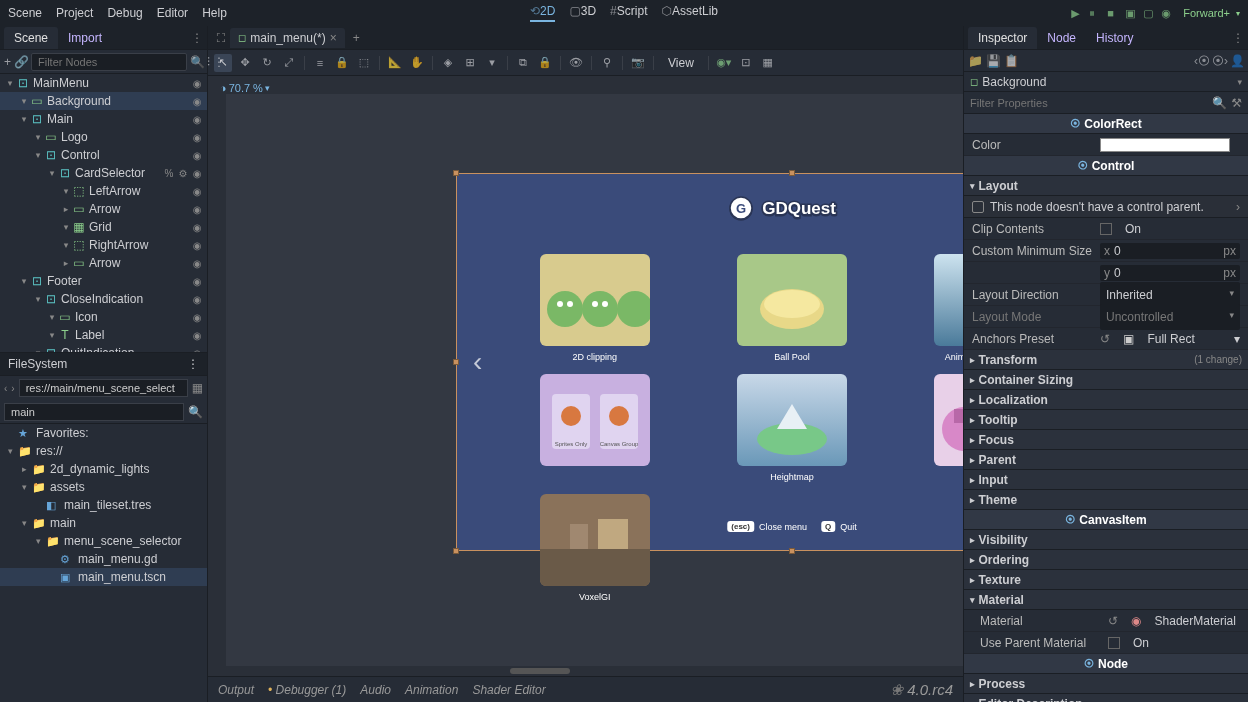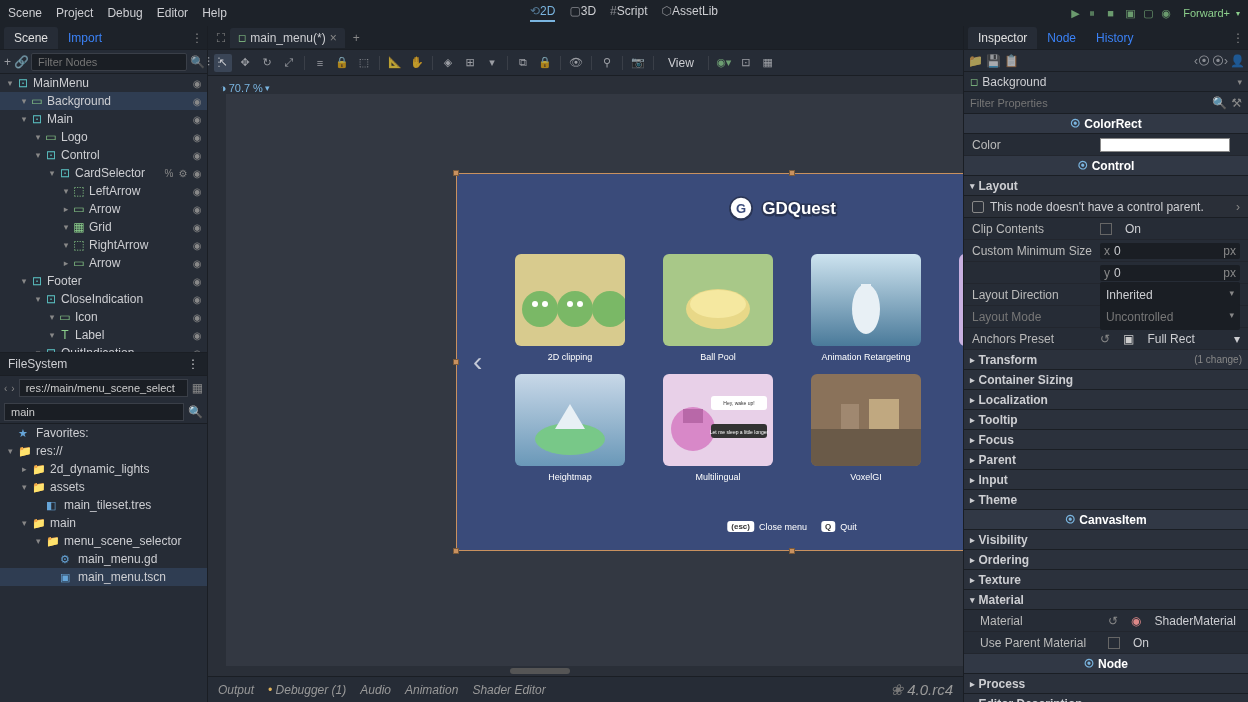--- a/index.html
+++ b/index.html
@@ -15,21 +15,21 @@
 .menubar .right .ico { width: 12px; height: 12px; display:inline-block; opacity:.7;}
 
 
 .columns { display: flex; height: calc(702px - 26px); }
 .col-left { width: 208px; background: #262c36; display: flex; flex-direction: column; border-right: 1px solid #1a1e24;}
 .col-center { flex: 1; background: #262c36; display: flex; flex-direction: column;}
 .col-right { width: 285px; background: #262c36; border-left: 1px solid #1a1e24; overflow-y:auto;}
 
 
 .dock-tabs { height: 24px; display: flex; align-items: center; background: #1d2229; border-bottom: 1px solid #1a1e24; padding: 0 4px;}
-.dock-tabs .tab { padding: 4px 10px; cursor: pointer; color: #3b82f6; }
+.dock-tabs .tab { padding: 4px 10px; cursor: pointer; color: #c4b5fd; }
 .dock-tabs .tab.active { background: #262c36; color: #e0e0e0; border-top-left-radius: 3px; border-top-right-radius:3px;}
 .dock-tabs .dots { margin-left:auto; color:#888;}
 
 
 .scene-toolbar { height: 24px; display: flex; align-items: center; padding: 0 4px; gap: 3px; background:#262c36; border-bottom:1px solid #1a1e24;}
 .scene-toolbar input { flex:1; background:#1a1e24; border:1px solid #3a3f48; color:#ccc; padding:2px 6px; font-size:11px; border-radius:2px;}
 .scene-toolbar .ico { width:14px; height:14px; opacity:.7;}
 .tree { flex:1; overflow-y:auto; font-size:12px; }
 .tree-row { display:flex; align-items:center; height:18px; padding-right:4px; cursor:pointer;}
 .tree-row.selected { background:#2f3d52; }
@@ -76,21 +76,21 @@
 .handle.tm{left:50%;top:-3px;margin-left:-3px}.handle.bm{left:50%;bottom:-3px;margin-left:-3px}
 .handle.lm{left:-3px;top:50%;margin-top:-3px}
 .ruler-h{position:absolute;top:0;left:0;right:0;height:18px;background:#2a2f38;}
 .ruler-v{position:absolute;top:0;left:0;bottom:0;width:18px;background:#2a2f38;}
 .scrollbar-h{position:absolute;bottom:0;left:0;right:0;height:10px;background:#2a2f38;}
 .scrollbar-thumb{position:absolute;left:40%;width:8%;top:2px;bottom:2px;background:#555;border-radius:3px;}
 
 
 .game-logo{position:absolute;top:16px;left:50%;transform:translateX(-50%);width:130px;height:36px;display:flex;align-items:center;justify-content:center;}
 .game-logo svg{filter:drop-shadow(0 1px 0 #2a3555);}
-.cards{position:absolute;top:80px;left:45px;right:45px;display:grid;grid-template-columns:repeat(4,1fr);gap:12px;}
+.cards{position:absolute;top:80px;left:45px;right:45px;display:grid;grid-template-columns:repeat(3,1fr);gap:12px;}
 .card{display:flex;flex-direction:column;align-items:center;}
 .card-img{width:110px;height:92px;border-radius:6px;overflow:hidden;position:relative;}
 .card-label{color:#fff;font-size:9px;margin-top:6px;text-align:center;}
 .arrow-btn{position:absolute;top:50%;transform:translateY(-50%);color:#fff;font-size:28px;opacity:.7;cursor:pointer;}
 .arrow-btn.left{left:16px}
 .footer-btns{position:absolute;bottom:18px;left:50%;transform:translateX(-50%);display:flex;gap:14px;}
 .footer-btn{display:flex;align-items:center;gap:5px;color:#fff;font-size:9px;}
 .key{background:#fff;color:#333;padding:1px 4px;border-radius:3px;font-size:8px;font-weight:600;}
 
 

